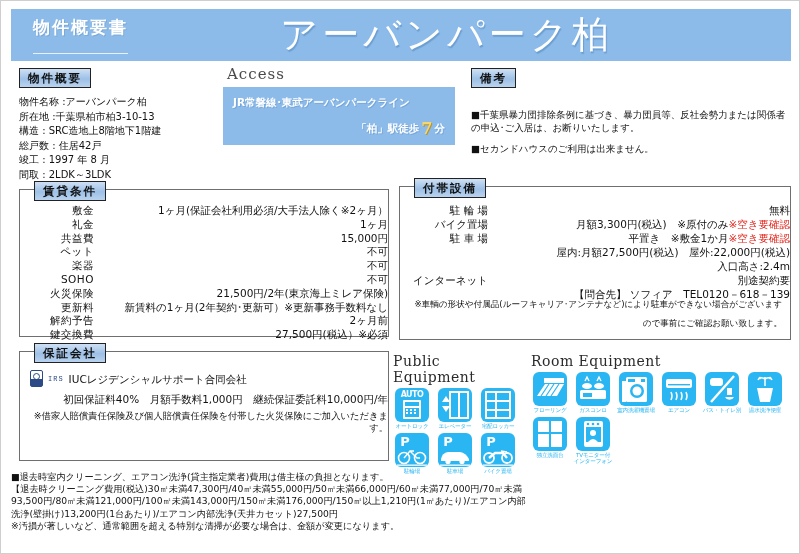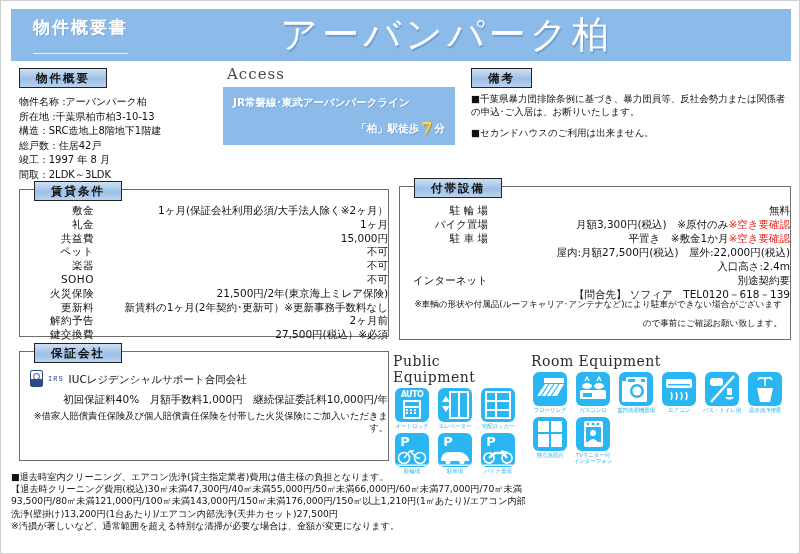--- a/index.html
+++ b/index.html
@@ -33,21 +33,21 @@
     text-shadow:1px 2px 1px #6d9ed0;
     margin-right:26px;
   }
 
   
   .tab{
     display:inline-block;
     background:linear-gradient(180deg,#cfe0f4 0%,#9dc0e6 55%,#b9d3ef 100%);
     border:1px solid #222;
     font-size:11.5px;font-weight:bold;color:#111;
-    padding:2px 16px;letter-spacing:2px;line-height:14px;
+    padding:2px 8px;letter-spacing:2px;line-height:14px;
     position:relative;z-index:3;
   }
 
   .panel{
     position:absolute;border:1px solid #6f6f6f;box-sizing:border-box;background:#fff;text-align:right;
   }
   .panel .tab{position:absolute;top:-9px;left:14px;}
 
   
   .prop-sum{position:absolute;left:18px;top:66px;width:210px;}
@@ -64,21 +64,21 @@
     padding:9px 10px 0 10px;box-sizing:border-box;
   }
   .access-line1{font-size:10.5px;font-weight:bold;color:#fff;text-shadow:1px 1px 0 #76a6d8;}
   .access-line2{font-size:10.5px;font-weight:bold;color:#fff;text-align:right;margin-top:9px;
                 text-shadow:1px 1px 0 #76a6d8;}
   .walk-min{font-family:"DejaVu Serif","Liberation Serif",serif;font-size:16px;
             color:#f5d76e;text-shadow:1px 1px 0 #b79431;vertical-align:-2px;padding:0 2px;}
 
   
   .remarks{position:absolute;left:470px;top:66px;width:320px;}
-  .remarks .body{margin-top:4px;font-size:9.5px;line-height:13px;color:#111;}
+  .remarks .body{margin-top:20px;font-size:9.5px;line-height:13px;color:#111;}
   .remarks .body p{margin:0 0 8px 0;}
 
   
   .rent{left:18px;top:188px;width:370px;height:148px;}
   .rent .inner{padding:14px 0 0 12px;}
   .kv{display:flex;font-size:10.5px;line-height:13.8px;}
   .kv .k{width:62px;flex:0 0 62px;letter-spacing:0.5px;}
   .kv .v{flex:1;}
 
   

